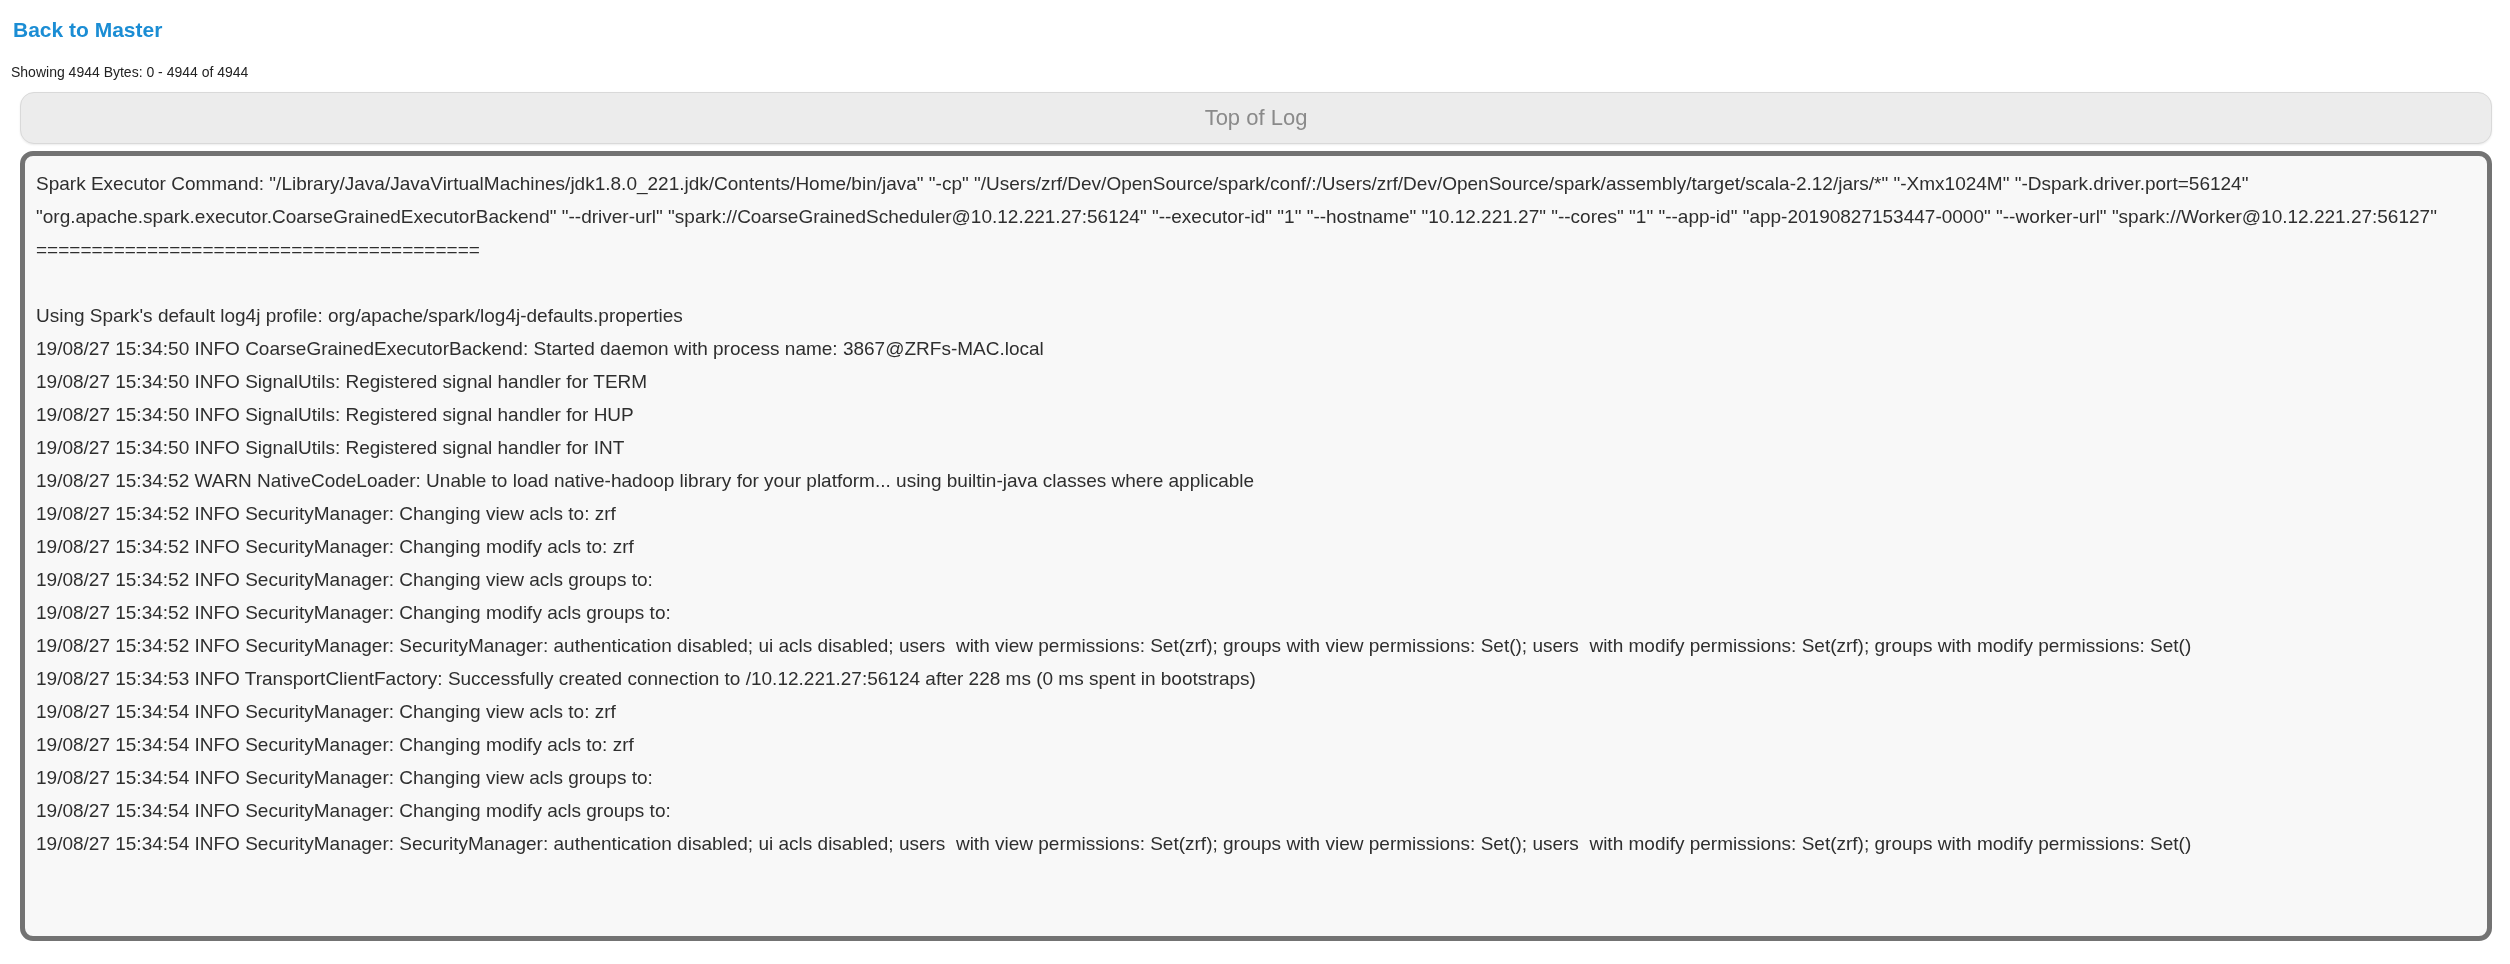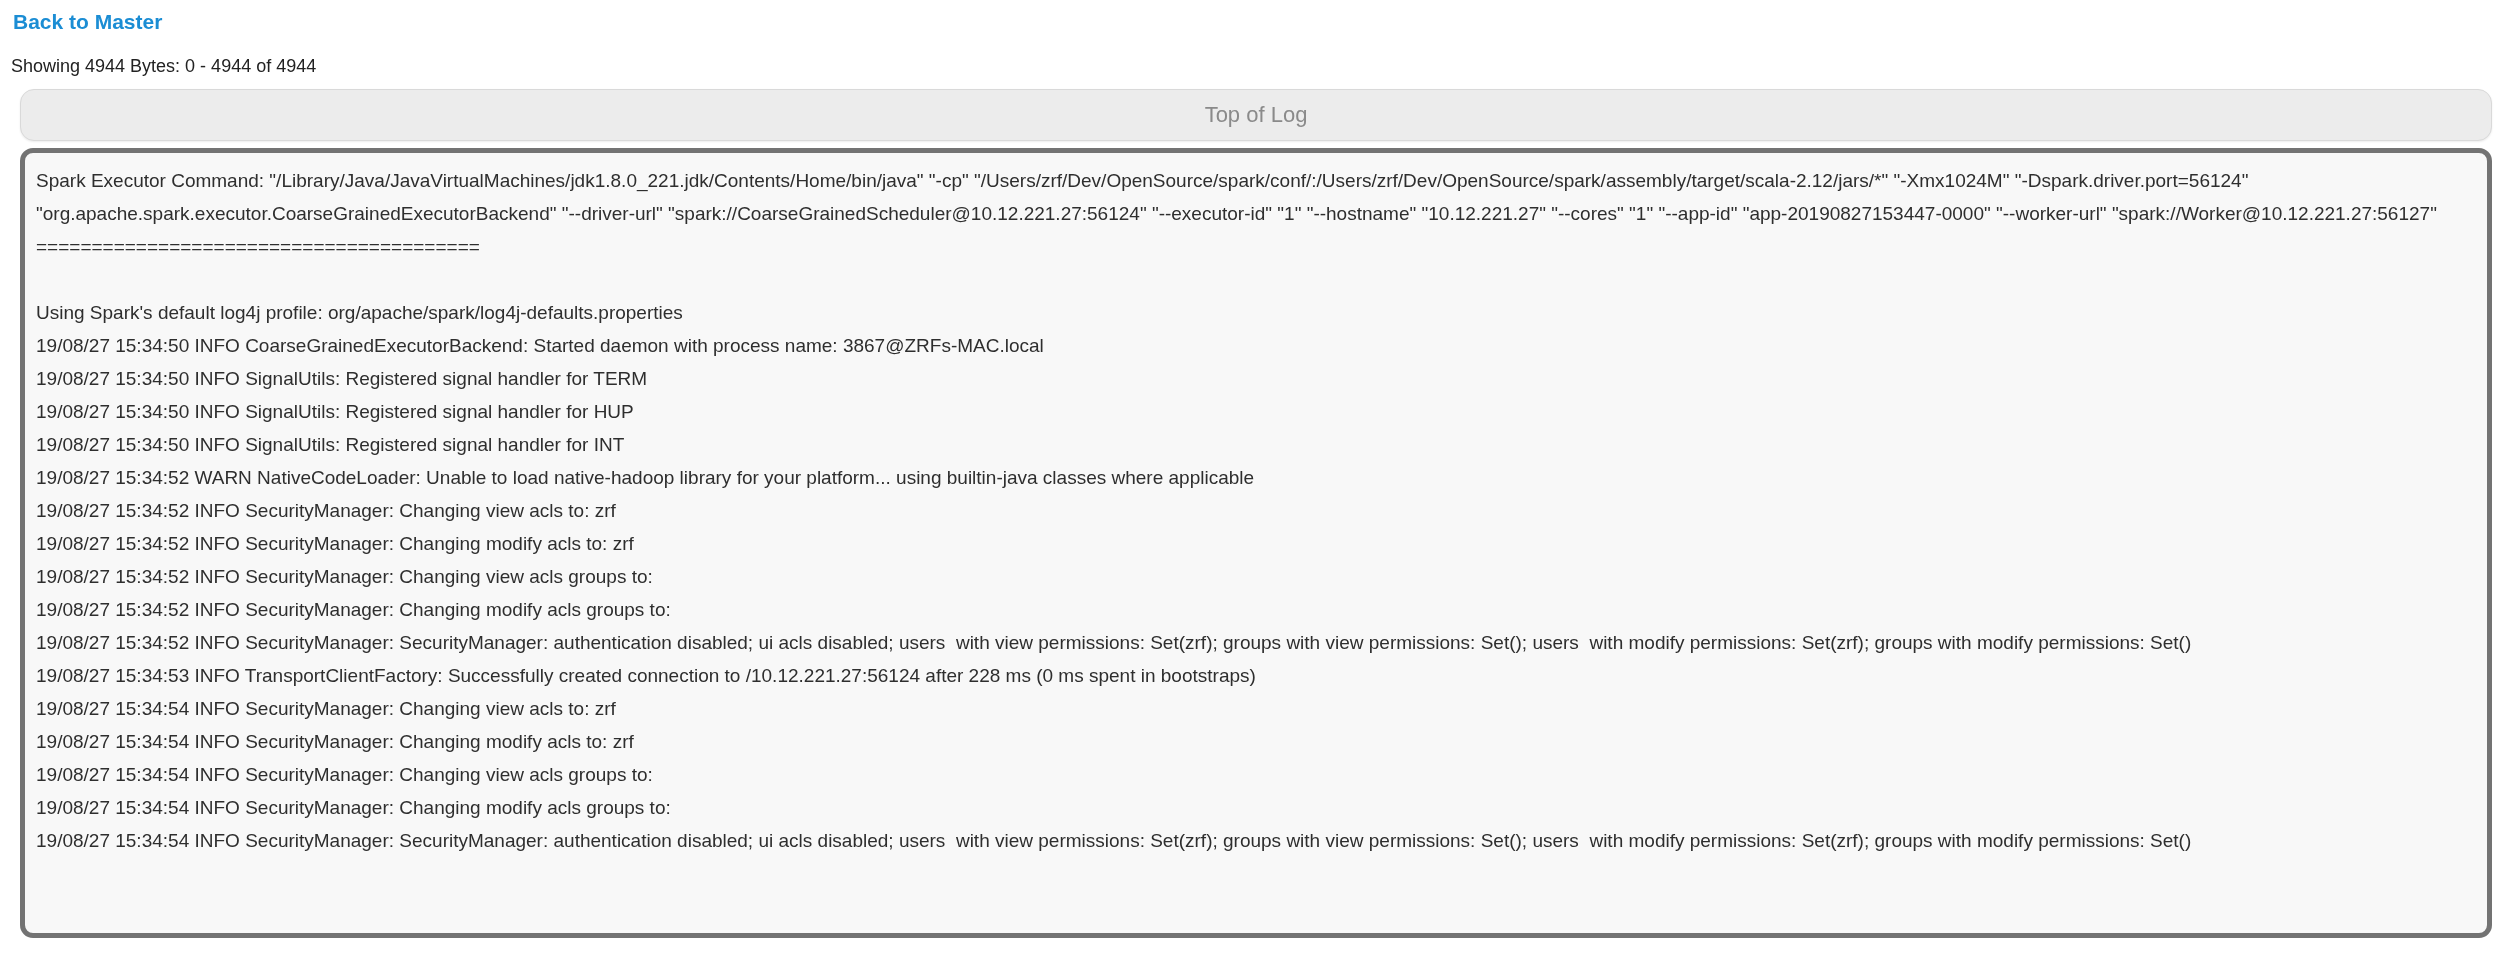--- a/index.html
+++ b/index.html
@@ -6,34 +6,34 @@
   html, body {
     margin: 0;
     padding: 0;
     background: #ffffff;
     font-family: "Liberation Sans", sans-serif;
     color: #2d2d2d;
   }
   .page {
     width: 2510px;
     min-height: 964px;
-    padding-top: 8px;
+    padding-top: 16px;
   }
   .back-link {
     display: inline-block;
     margin: 2px 0 0 13px;
     font-size: 21px;
     font-weight: 700;
     color: #1b8dd4;
     text-decoration: none;
     cursor: pointer;
   }
   .showing-bytes {
     margin: 22px 0 12px 11px;
-    font-size: 18px;
+    font-size: 14px;
     font-weight: 400;
     color: #222222;
   }
   .log-panel {
     margin: 0 18px 0 20px;
   }
   .log-panel-header {
     background: #ececec;
     border: 1px solid #d9d9d9;
     border-radius: 14px;

